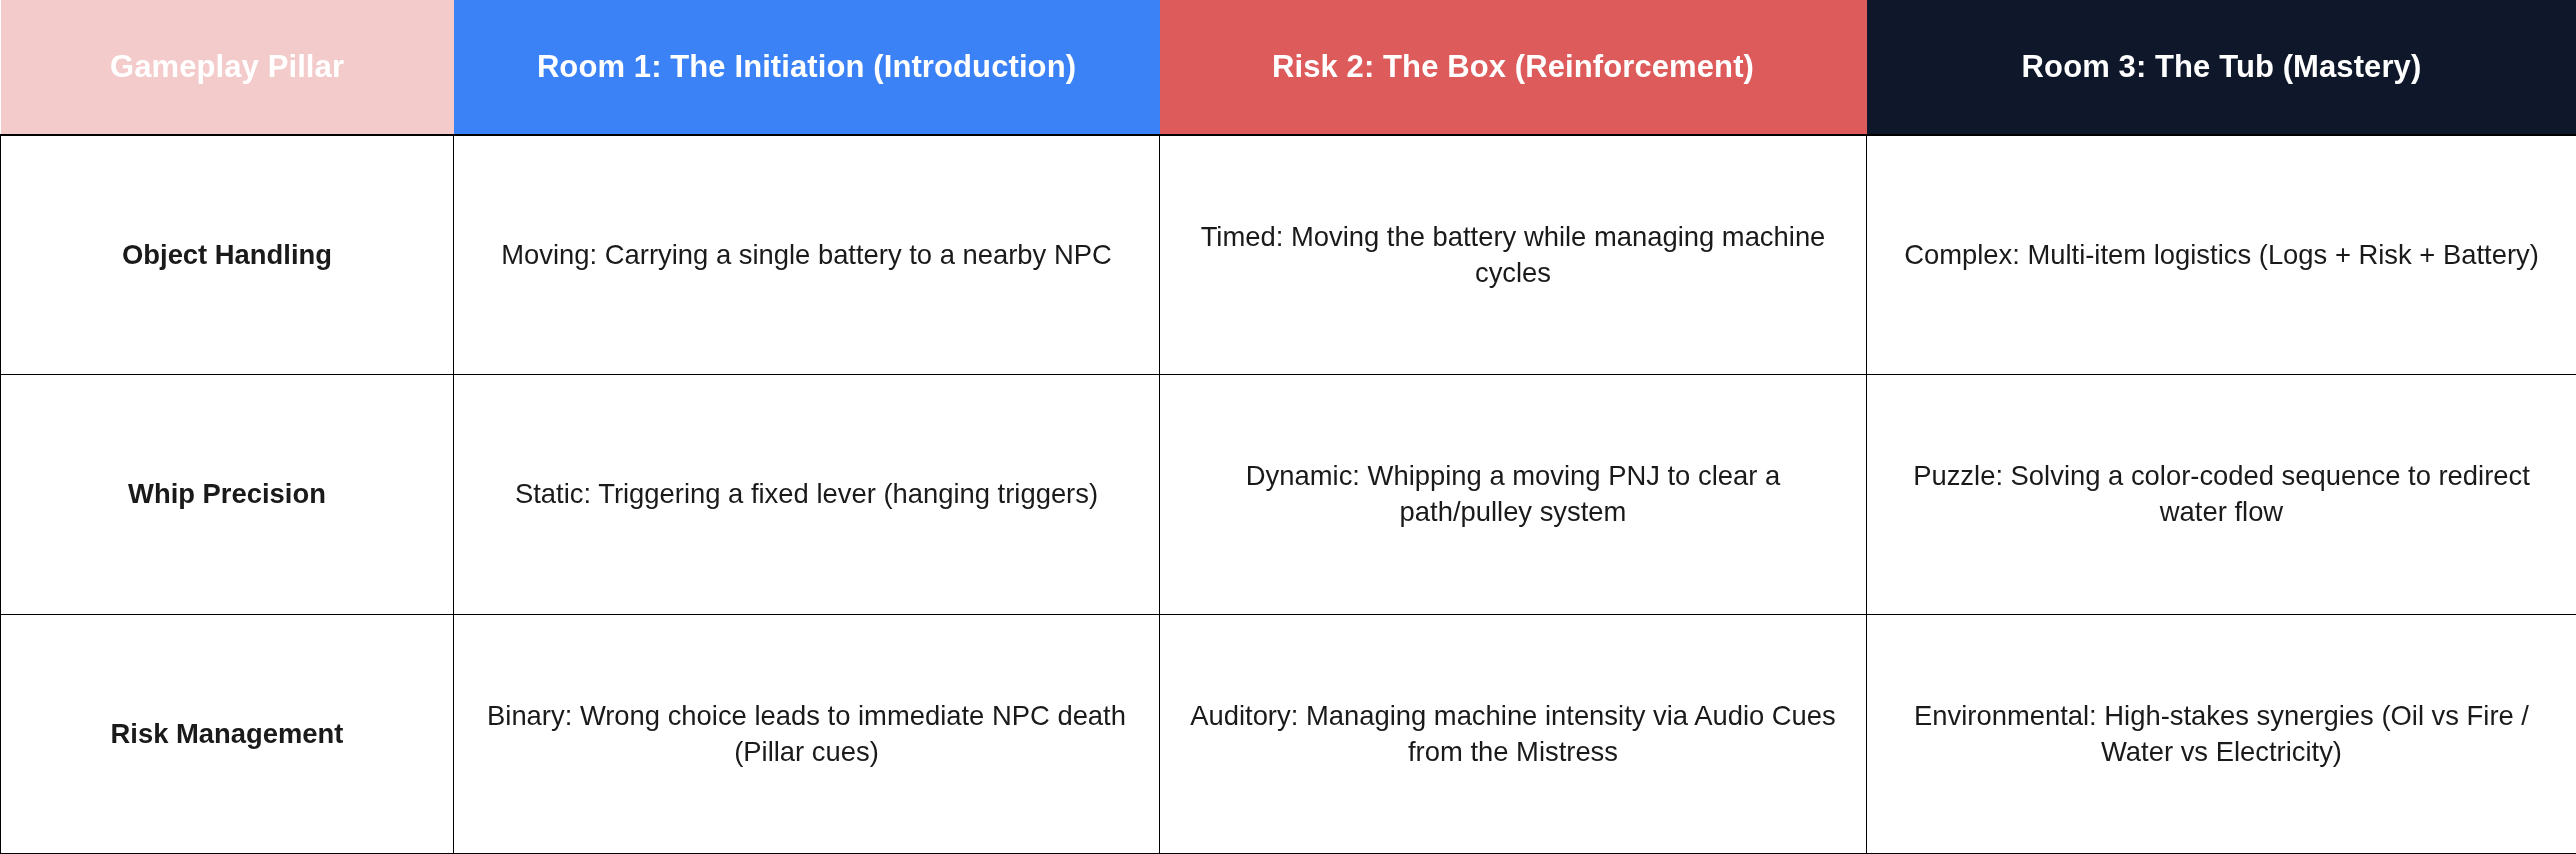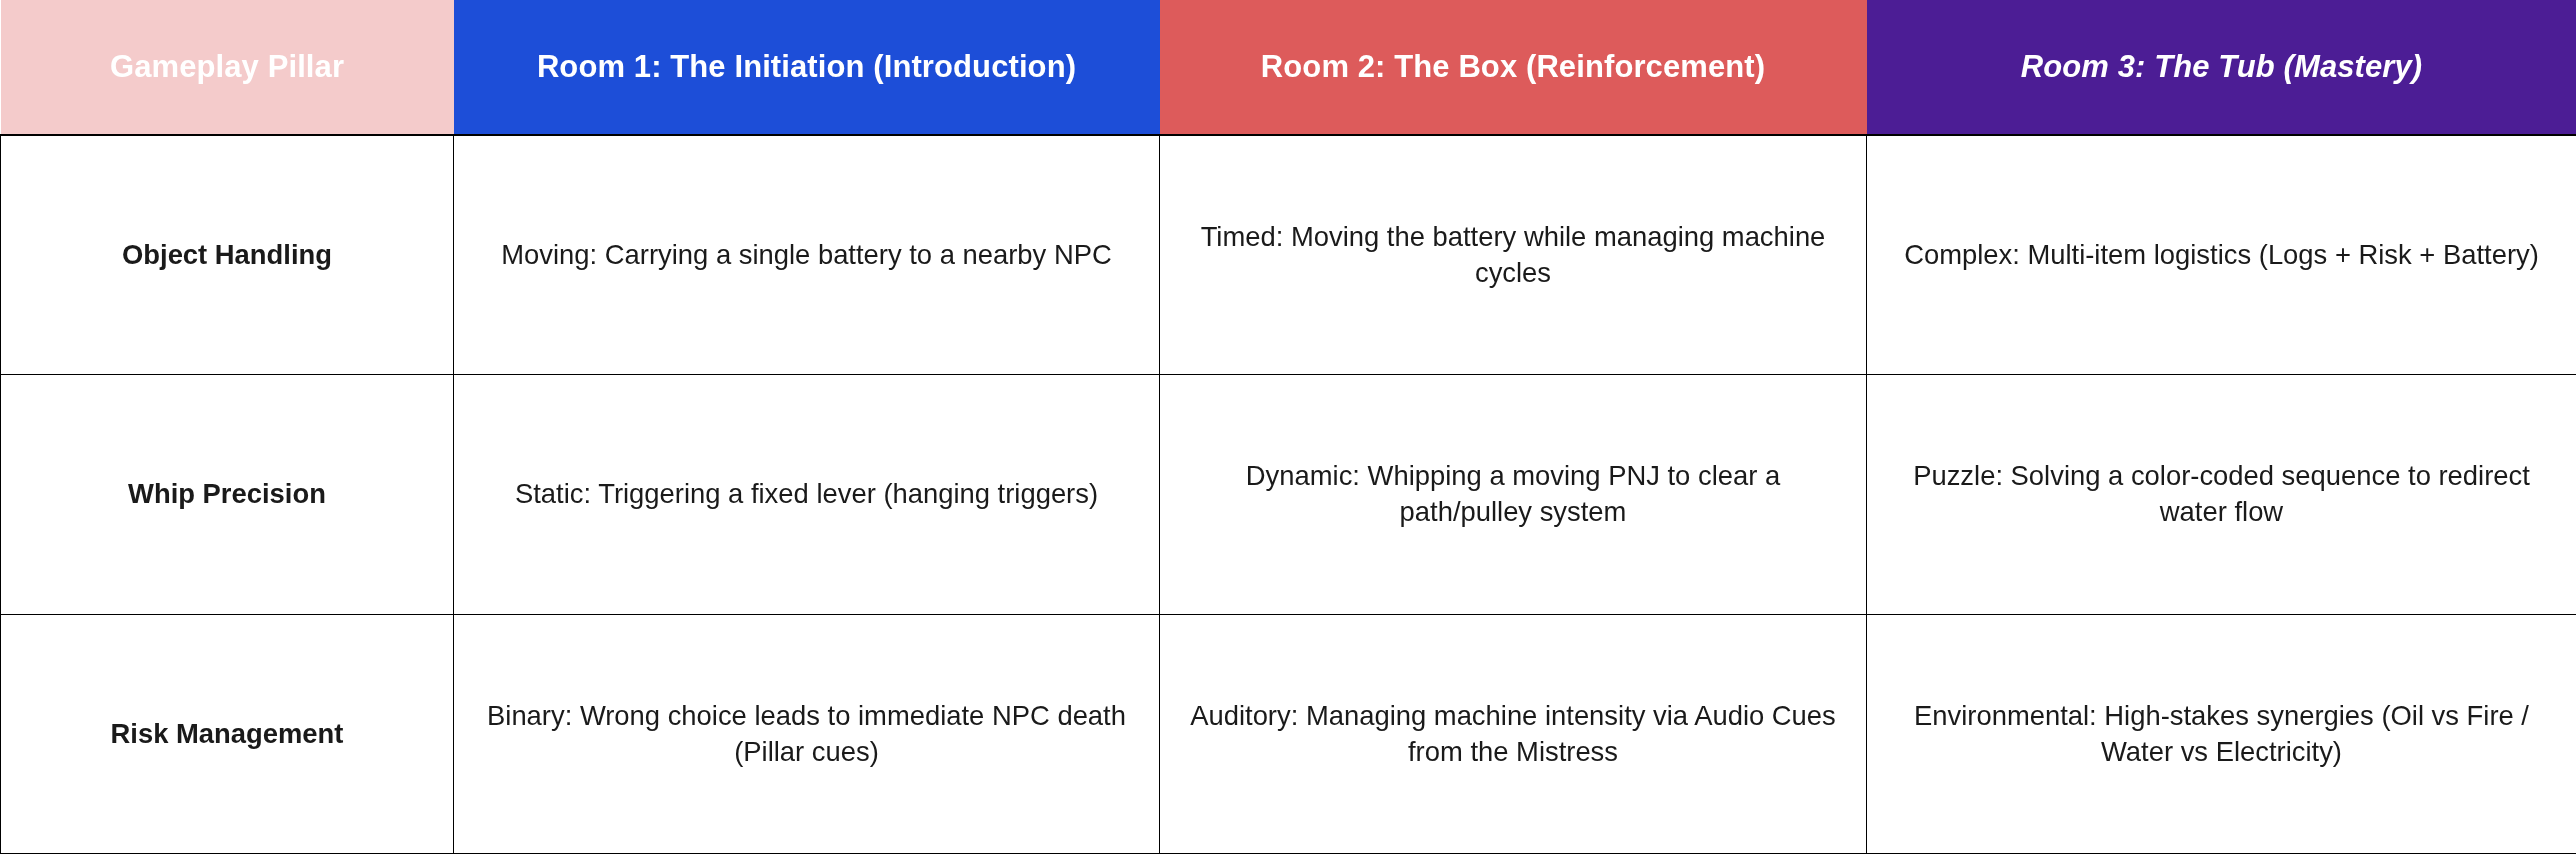--- a/index.html
+++ b/index.html
@@ -85,23 +85,23 @@
   <table class="pillar-table">
     <colgroup>
       <col class="c-pillar">
       <col class="c-room1">
       <col class="c-room2">
       <col class="c-room3">
     </colgroup>
     <thead>
       <tr>
         <th class="hdr hdr-0" style="background: rgb(244, 203, 203);">Gameplay Pillar</th>
-        <th class="hdr hdr-1" style="background: #1d4ed8;">Room 1: The Initiation (Introduction)</th>
-        <th class="hdr hdr-2" style="background: rgb(221, 91, 91);">Room 2: The Box (Reinforcement)</th>
-        <th class="hdr hdr-3" style="background: #4c1d95; font-style: italic;">Room 3: The Tub (Mastery)</th>
+        <th class="hdr hdr-1" style="background: #3b82f6;">Room 1: The Initiation (Introduction)</th>
+        <th class="hdr hdr-2" style="background: rgb(221, 91, 91);">Risk 2: The Box (Reinforcement)</th>
+        <th class="hdr hdr-3" style="background: #0f172a;">Room 3: The Tub (Mastery)</th>
       </tr>
     </thead>
     <tbody>
       <tr>
         <td class="cell pillar-cell">Object Handling</td>
         <td class="cell">Moving: Carrying a single battery to a nearby NPC</td>
         <td class="cell">Timed: Moving the battery while managing machine cycles</td>
         <td class="cell">Complex: Multi-item logistics (Logs + Risk + Battery)</td>
       </tr>
       <tr>

